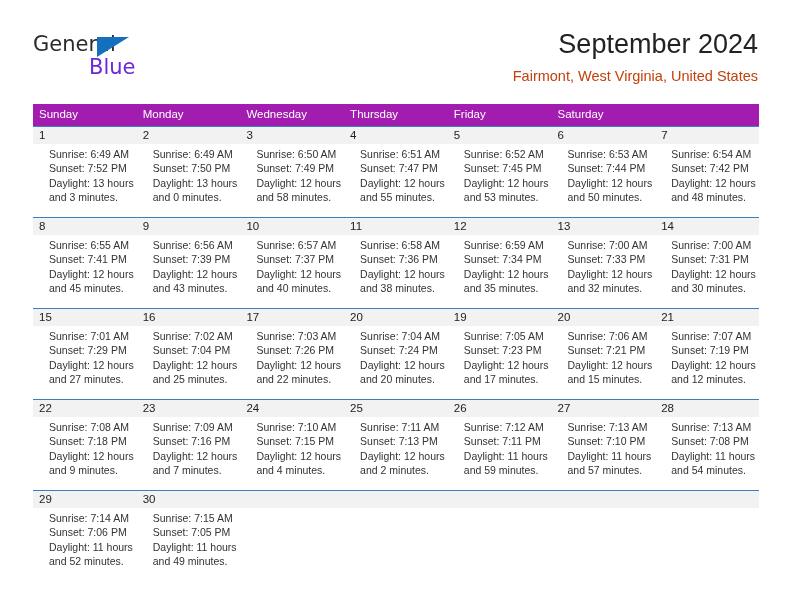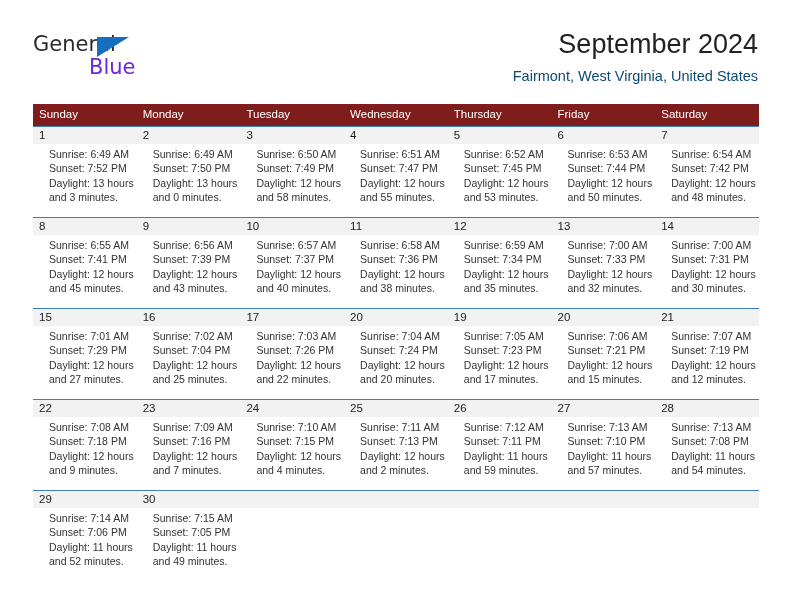--- a/index.html
+++ b/index.html
@@ -74,37 +74,37 @@
   .cal-title {
     font-size: 27px;
     font-weight: 400;
     color: #222222;
     line-height: 32px;
     white-space: nowrap;
   }
   .cal-subtitle {
     font-size: 14.5px;
     font-weight: 400;
-    color: #0c4a6e;
+    color: #c2410c;
     line-height: 20px;
     margin-top: 6px;
     white-space: nowrap;
   }
 
   
   .calendar {
     position: absolute;
     left: 33px;
     top: 104px;
     width: 726px;
   }
   .weekday-row {
     display: flex;
     width: 726px;
-    background: #7f1d1d;
+    background: #a21caf;
   }
   .weekday-cell {
     width: 103.714px;
     box-sizing: border-box;
     padding: 4px 0 5px 6px;
     color: #ffffff;
     font-size: 11.5px;
     line-height: 13px;
     white-space: nowrap;
   }
@@ -174,21 +174,20 @@
       <div class="cal-subtitle">Fairmont, West Virginia, United States</div>
     </div>
 
   </div>
 
   <div class="calendar">
 
     <div class="weekday-row">
       <div class="weekday-cell">Sunday</div>
       <div class="weekday-cell">Monday</div>
-      <div class="weekday-cell">Tuesday</div>
       <div class="weekday-cell">Wednesday</div>
       <div class="weekday-cell">Thursday</div>
       <div class="weekday-cell">Friday</div>
       <div class="weekday-cell">Saturday</div>
     </div>
 
     <div class="week-row">
       <div class="daynum-band"></div>
       <div class="days">
         <div class="day-cell">

